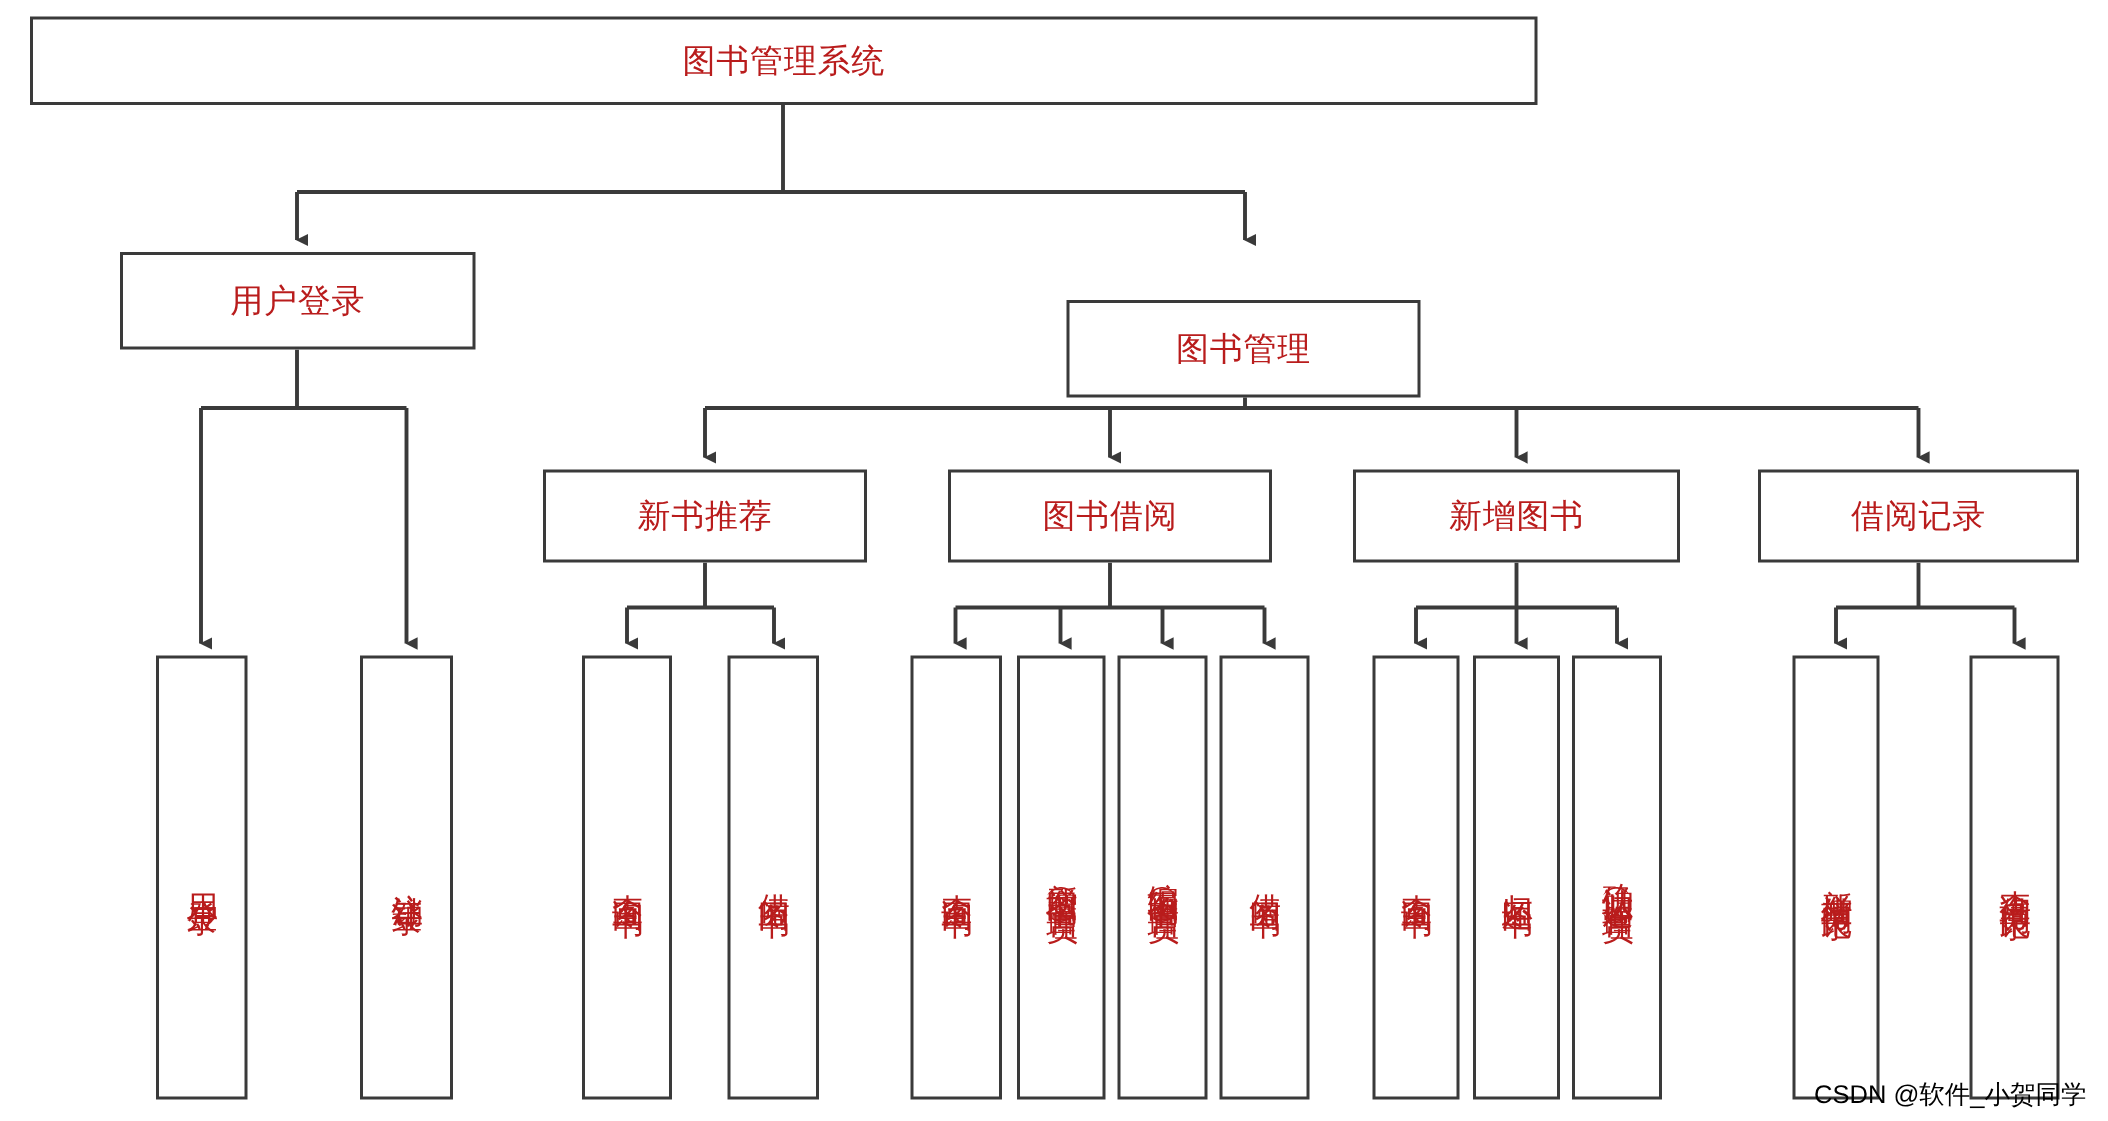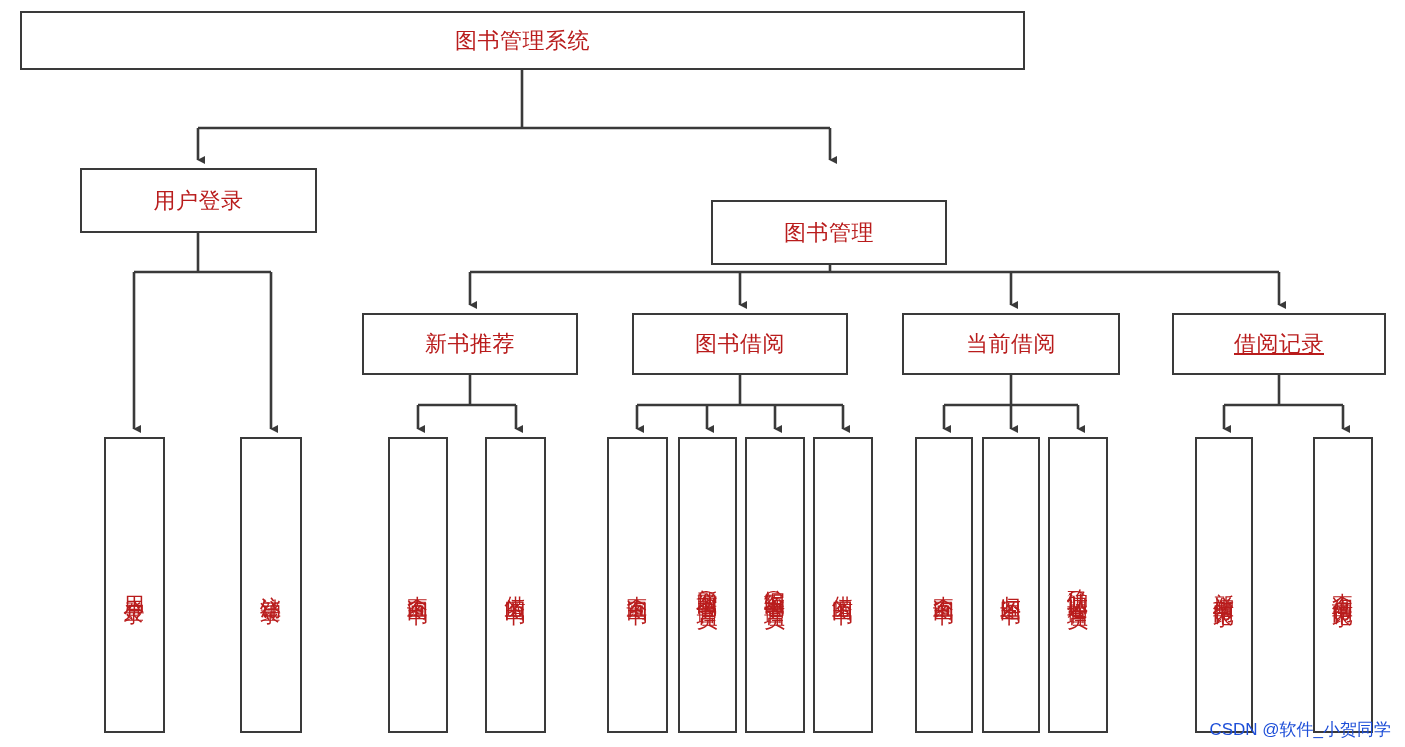--- a/index.html
+++ b/index.html
@@ -52,21 +52,21 @@
     writing-mode: vertical-rl;
     text-orientation: upright;
     display: block;
     white-space: nowrap;
   }
   .watermark {
     position: absolute;
     right: 14px;
     bottom: 6px;
     font-size: 17px;
-    color: #1d4ed8;
+    color: #000000;
     white-space: nowrap;
     z-index: 5;
   }
 </style>
 </head>
 <body>
 
 <div id="diagram-root">
 
   <svg class="svg-layer" viewBox="0 0 1405 747" xmlns="http://www.w3.org/2000/svg">
@@ -130,23 +130,23 @@
     <span>图书管理</span>
   </div>
 
   <div class="node horizontal" style="left:632px; top:313px; width:216px; height:62px;">
     <span>图书借阅</span>
   </div>
   <div class="node horizontal" style="left:362px; top:313px; width:216px; height:62px;">
     <span>新书推荐</span>
   </div>
   <div class="node horizontal" style="left:902px; top:313px; width:218px; height:62px;">
-    <span>当前借阅</span>
+    <span>新增图书</span>
   </div>
-  <div class="node horizontal" style="left:1172px; top:313px; width:214px; height:62px;text-decoration:underline;">
+  <div class="node horizontal" style="left:1172px; top:313px; width:214px; height:62px;">
     <span>借阅记录</span>
   </div>
 
   <div class="node vertical" style="left:104px; top:437px; width:61px; height:296px;">
     <span class="vtext">用户登录</span>
   </div>
   <div class="node vertical" style="left:240px; top:437px; width:62px; height:296px;">
     <span class="vtext">注销登录</span>
   </div>
 

